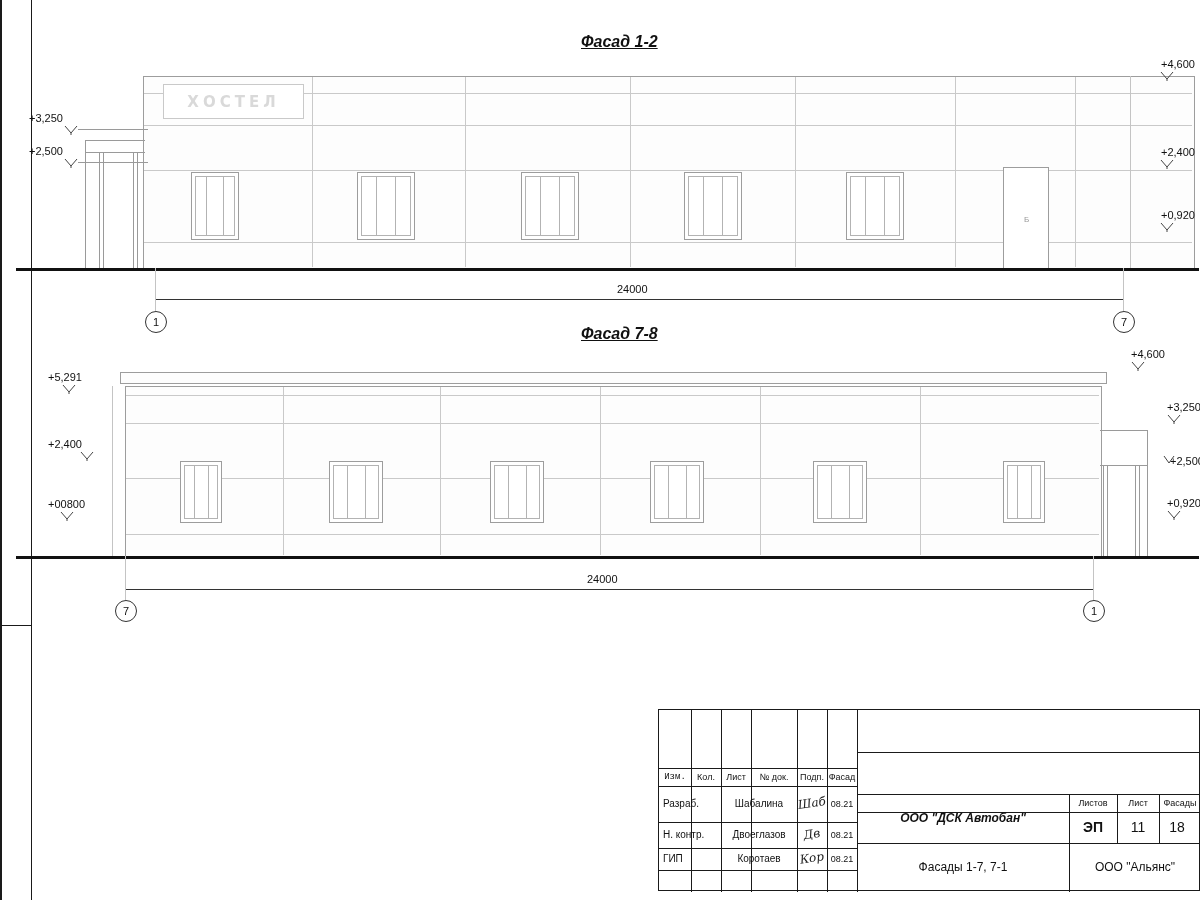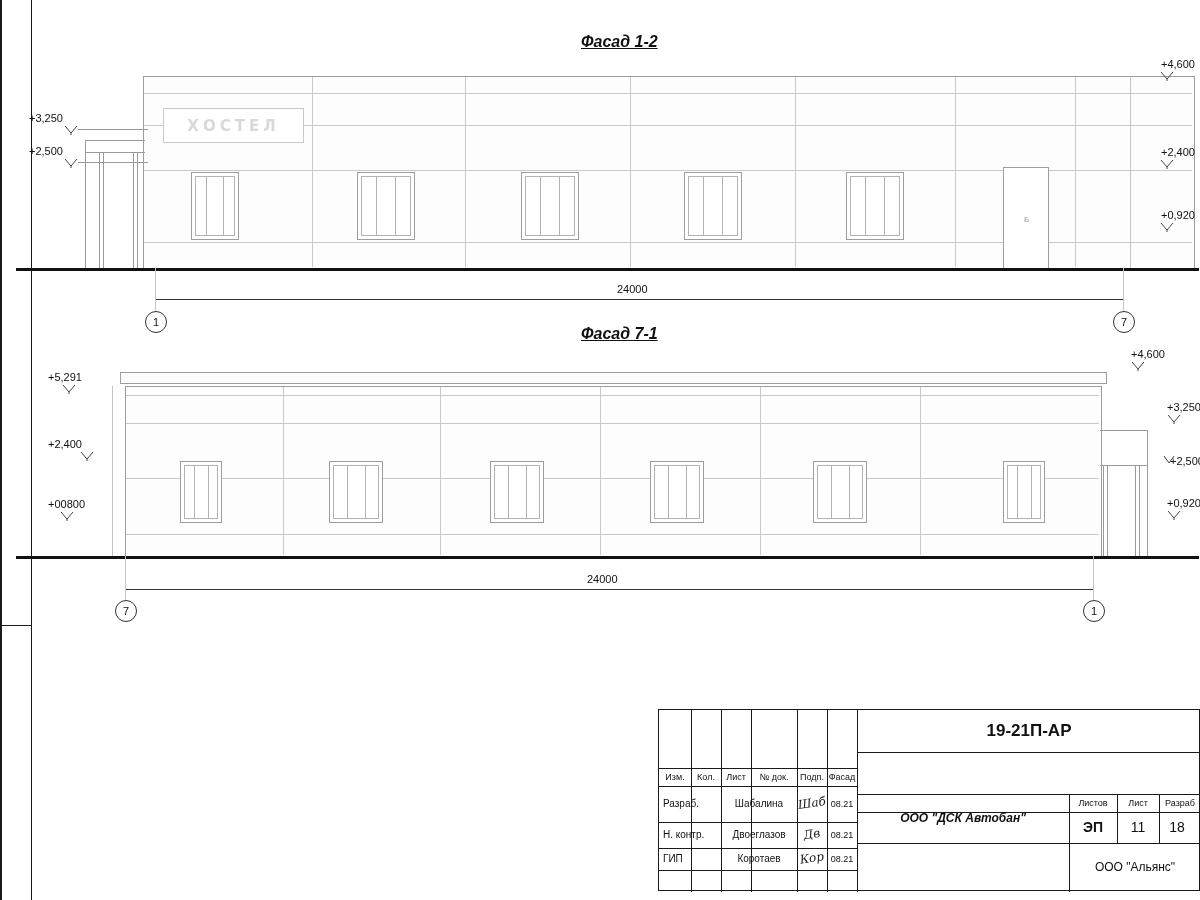--- a/index.html
+++ b/index.html
@@ -80,21 +80,21 @@
     <div class="hline" style="left:144px;top:170px;width:1048px;"></div>
     <div class="hline" style="left:144px;top:242px;width:1048px;"></div>
 
     <div class="vline" style="left:312px;top:77px;height:190px;"></div>
     <div class="vline" style="left:465px;top:77px;height:190px;"></div>
     <div class="vline" style="left:630px;top:77px;height:190px;"></div>
     <div class="vline" style="left:795px;top:77px;height:190px;"></div>
     <div class="vline" style="left:955px;top:77px;height:190px;"></div>
     <div class="vline" style="left:1075px;top:77px;height:190px;"></div>
 
-    <div class="sign" style="left:163px;top:108px;width:139px;height:33px;">
+    <div class="sign" style="left:163px;top:84px;width:139px;height:33px;">
       <span>ХОСТЕЛ</span>
     </div>
 
     <div class="lnlite" style="left:85px;top:140px;width:60px;height:1px;"></div>
     <div class="lnlite" style="left:85px;top:141px;width:1px;height:127px;"></div>
     <div class="lnlite" style="left:99px;top:153px;width:1px;height:115px;"></div>
     <div class="lnlite" style="left:103px;top:153px;width:1px;height:115px;"></div>
     <div class="lnlite" style="left:133px;top:153px;width:1px;height:115px;"></div>
     <div class="lnlite" style="left:137px;top:153px;width:1px;height:115px;"></div>
     <div class="lnlite" style="left:85px;top:152px;width:60px;height:1px;"></div>
@@ -158,21 +158,21 @@
 
   <div class="dim-line" style="left:155px;top:299px;width:968px;"></div>
   <div class="dim-tick" style="left:155px;top:292px;height:15px;"></div>
   <div class="dim-tick" style="left:1123px;top:292px;height:15px;"></div>
   <div class="dim-txt" style="left:617px;top:283px;">24000</div>
   <div class="lnvlite" style="left:155px;top:268px;width:1px;height:43px;"></div>
   <div class="lnvlite" style="left:1123px;top:268px;width:1px;height:43px;"></div>
   <div class="axis-circ" style="left:145px;top:311px;">1</div>
   <div class="axis-circ" style="left:1113px;top:311px;">7</div>
 
-  <div class="title-lbl" style="left:581px;top:325px;">Фасад 7-1</div>
+  <div class="title-lbl" style="left:581px;top:325px;">Фасад 7-8</div>
 
   <div class="facade">
 
     <div class="wall" style="left:120px;top:372px;width:985px;height:10px;"></div>
 
     <div class="wall" style="left:125px;top:386px;width:975px;height:170px;"></div>
     <div class="hline" style="left:126px;top:395px;width:973px;"></div>
     <div class="hline" style="left:126px;top:423px;width:973px;"></div>
     <div class="hline" style="left:126px;top:478px;width:973px;"></div>
     <div class="hline" style="left:126px;top:534px;width:973px;"></div>
@@ -273,21 +273,21 @@
     <div class="sv" style="left:92px;top:0;height:182px;"></div>
     <div class="sv" style="left:138px;top:0;height:182px;"></div>
     <div class="sv" style="left:168px;top:0;height:182px;"></div>
 
     <div class="sh" style="left:0;top:58px;width:198px;"></div>
     <div class="sh" style="left:0;top:76px;width:198px;"></div>
     <div class="sh" style="left:0;top:112px;width:198px;"></div>
     <div class="sh" style="left:0;top:138px;width:198px;"></div>
     <div class="sh" style="left:0;top:160px;width:198px;"></div>
 
-    <div class="scell small" style="left:0;top:58px;width:32px;height:18px;">Изм.</div>
+    <div class="scell small" style="left:0;top:58px;width:32px;height:18px;font-family:Liberation Mono, monospace;">Изм.</div>
     <div class="scell small" style="left:32px;top:58px;width:30px;height:18px;">Кол.</div>
     <div class="scell small" style="left:62px;top:58px;width:30px;height:18px;">Лист</div>
     <div class="scell small" style="left:92px;top:58px;width:46px;height:18px;">№ док.</div>
     <div class="scell small" style="left:138px;top:58px;width:30px;height:18px;">Подп.</div>
     <div class="scell small" style="left:168px;top:58px;width:30px;height:18px;">Фасад</div>
 
     <div class="scell left" style="left:0;top:76px;width:62px;height:36px;">Разраб.</div>
     <div class="scell" style="left:62px;top:76px;width:76px;height:36px;">Шабалина</div>
     <div class="scell sig" style="left:138px;top:76px;width:30px;height:36px;">Шаб</div>
     <div class="scell small" style="left:168px;top:76px;width:30px;height:36px;">08.21</div>
@@ -304,26 +304,26 @@
 
     <div class="sh" style="left:198px;top:42px;width:344px;"></div>
     <div class="sh" style="left:198px;top:84px;width:344px;"></div>
     <div class="sh" style="left:198px;top:102px;width:344px;"></div>
     <div class="sh" style="left:198px;top:133px;width:344px;"></div>
     <div class="sv" style="left:410px;top:84px;height:49px;"></div>
     <div class="sv" style="left:410px;top:133px;height:49px;"></div>
     <div class="sv" style="left:458px;top:84px;height:49px;"></div>
     <div class="sv" style="left:500px;top:84px;height:49px;"></div>
 
-    <div class="scell big" style="left:198px;top:0;width:344px;height:42px;">19-21П-АР</div>
 
     <div class="scell med" style="left:198px;top:84px;width:212px;height:49px;">ООО "ДСК Автобан"</div>
     <div class="scell small" style="left:410px;top:84px;width:48px;height:18px;">Листов</div>
     <div class="scell small" style="left:458px;top:84px;width:42px;height:18px;">Лист</div>
-    <div class="scell small" style="left:500px;top:84px;width:42px;height:18px;">Разраб</div>
+    <div class="scell small" style="left:500px;top:84px;width:42px;height:18px;">Фасады</div>
     <div class="scell" style="left:410px;top:102px;width:48px;height:31px;font-size:14px;font-weight:bold;">ЭП</div>
     <div class="scell" style="left:458px;top:102px;width:42px;height:31px;font-size:14px;">11</div>
     <div class="scell" style="left:500px;top:102px;width:36px;height:31px;font-size:14px;">18</div>
 
+    <div class="scell" style="left:198px;top:133px;width:212px;height:49px;font-size:12px;">Фасады 1-7, 7-1</div>
     <div class="scell" style="left:410px;top:133px;width:132px;height:49px;font-size:12px;">ООО "Альянс"</div>
   </div>
 
 </div>
 
 </body></html>

